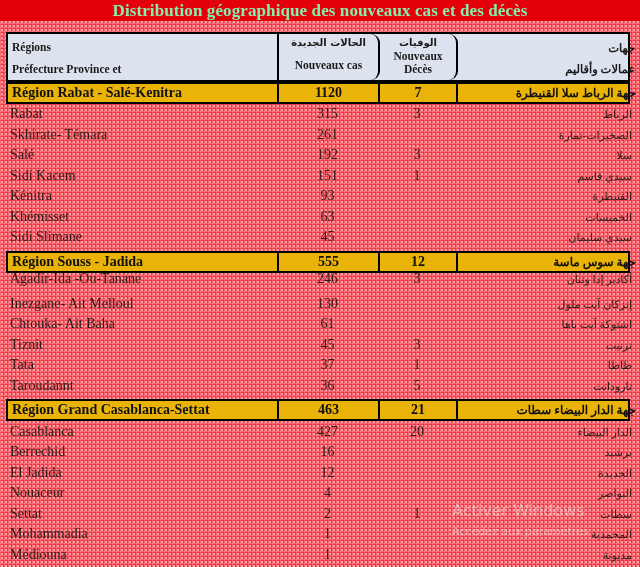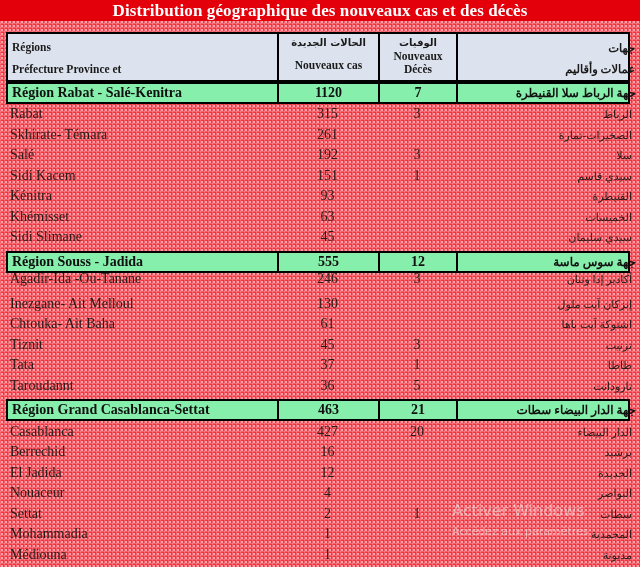--- a/index.html
+++ b/index.html
@@ -9,49 +9,49 @@
     background-color:#f5323e;
     background-image:
       radial-gradient(circle at 50% 50%, rgba(255,255,255,0.55) 0.8px, transparent 1.2px),
       linear-gradient(0deg, rgba(255,180,185,0.35) 1px, transparent 1px),
       linear-gradient(90deg, rgba(255,180,185,0.35) 1px, transparent 1px);
     background-size:4px 4px, 4px 4px, 4px 4px;
   }
   .title-bar {
     position:absolute; left:0; top:0; width:640px; height:21px;
     background:#e3000b;
-    color:#ffffff; font-weight:bold; font-size:17px;
+    color:#86efac; font-weight:bold; font-size:17px;
     text-align:center; line-height:21px;
     font-family: "Liberation Serif", "DejaVu Serif", serif;
     letter-spacing:0.1px;
   }
   .grid {
     position:absolute; left:6px; width:624px;
     display:grid;
     grid-template-columns: 271px 101px 78px 181px;
   }
   .header-box {
     top:32px; height:50px; box-sizing:border-box;
     border:2px solid #000; background:#dde3ee;
   }
   .header-box > div {
     box-sizing:border-box; border-right:2px solid #000;
     font-family: "Liberation Serif", serif; font-weight:bold; font-size:11.5px; color:#1a1a1a;
   }
   .header-box > div:last-child { border-right:none; }
   .h-name { padding:2px 0 0 4px; line-height:22px; }
-  .h-cases, .h-deaths { text-align:center; line-height:13px; padding-top:2px; }
+  .h-cases, .h-deaths { text-align:center; line-height:13px; padding-top:2px;border-radius:9px; }
   .h-ar { text-align:right; padding:4px 4px 0 0; line-height:21px; font-family:"DejaVu Sans", sans-serif; font-size:10.5px; }
   .ar-small { font-family:"DejaVu Sans", sans-serif; font-size:10px; font-weight:bold; display:block; }
   .h-cases .ar-small { margin-bottom:10px; }
   .h-deaths .ar-small { margin-bottom:1px; }
 
   .region-row {
     height:22px; box-sizing:border-box;
-    border:2px solid #000; background:#86efac;
+    border:2px solid #000; background:#eab308;
   }
   .region-row > div {
     box-sizing:border-box; border-right:2px solid #000;
     font-family:"Liberation Serif", serif; font-weight:bold; font-size:14px;
     line-height:18px; color:#111;
   }
   .region-row > div:last-child { border-right:none; }
   .r-name { padding-left:4px; }
   .r-num { text-align:center; }
   .r-ar { text-align:right; padding-right:3px; font-family:"DejaVu Sans", sans-serif; font-size:12px !important; }

